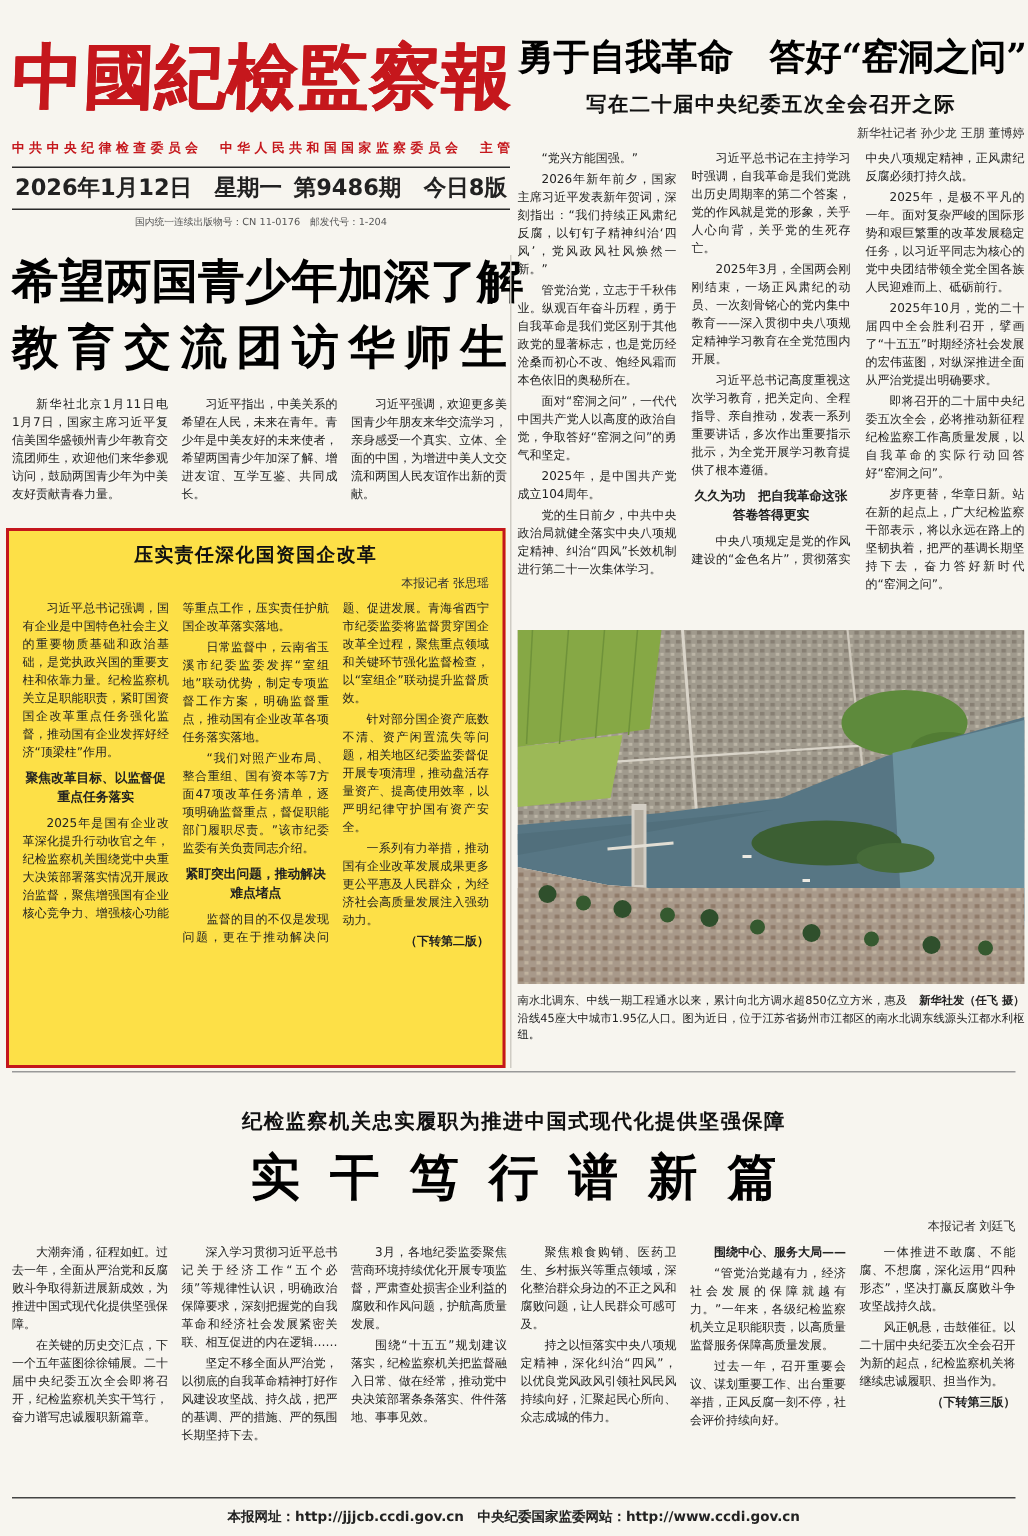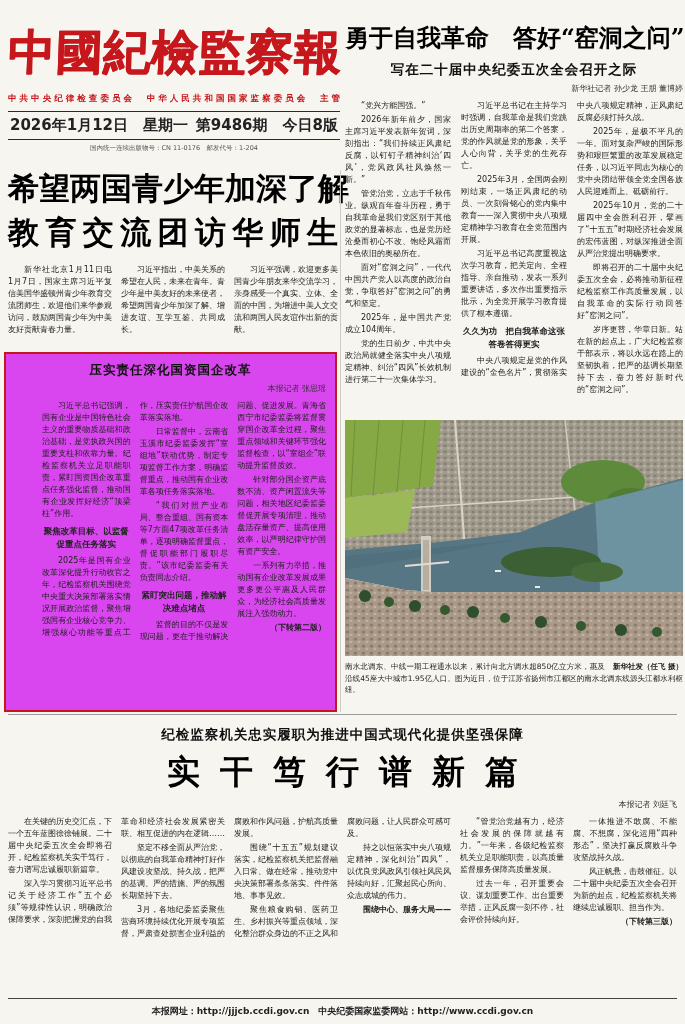--- a/index.html
+++ b/index.html
@@ -87,44 +87,44 @@
   }
   .art-exchange .cols {
     margin-top:10px; height:80px; overflow:hidden;
     column-count:3; column-gap:9px; column-fill:balance;
   }
 
   
   .red-box {
     left:4px; top:352px; width:333px; height:360px;
     border:2.5px solid #c4161c;
-    background:#d946ef;
+    background:#fde047;
     padding:8px 9px 6px;
   }
   .red-box .kicker { font-size:12.5px; letter-spacing:1px; }
   .red-box .headline {
     margin-top:5px;
     font-family:"DejaVu Serif", serif;
     font-weight:bold; font-size:21.5px;
     text-align:justify; text-align-last:justify; white-space:nowrap;
     color:#000;
   }
   .red-box .cols {
     margin-top:4px; height:262px; overflow:hidden;
-    column-count:3; column-gap:9px; column-fill:balance;margin-left:27px;
+    column-count:3; column-gap:9px; column-fill:balance;
   }
 
   
   .photo-block { left:345px; top:420px; width:338px; }
   .photo-frame { width:338px; height:236px; display:block; }
   .caption { margin-top:5px; font-size:7.5px; line-height:1.55; text-align:justify; color:#222; }
   .caption .credit { float:right; font-weight:bold; margin-left:8px; }
 
   
-  .art-shigan { left:8px; top:714px; width:669px; border-top:1px solid #999; padding-top:11px; }
+  .art-shigan { left:8px; top:714px; width:669px; border-top:1px solid #999; padding-top:24px; }
   .art-shigan .kicker { font-size:13.5px; letter-spacing:1px; }
   .art-shigan .headline {
     margin-top:6px;
     font-family:"DejaVu Serif", serif;
     font-weight:bold; font-size:33px;
     text-align:center; letter-spacing:20px; text-indent:20px;
     color:#000;
   }
   .art-shigan .cols {
     margin-top:6px; height:182px; overflow:hidden;
@@ -271,20 +271,21 @@
     <span class="credit">新华社发（任飞 摄）</span>
     <span>南水北调东、中线一期工程通水以来，累计向北方调水超850亿立方米，惠及沿线45座大中城市1.95亿人口。图为近日，位于江苏省扬州市江都区的南水北调东线源头江都水利枢纽。</span>
   </p>
 </div>
 
 <div class="abs art-shigan">
   <div class="kicker">纪检监察机关忠实履职为推进中国式现代化提供坚强保障</div>
   <div class="headline">实干笃行谱新篇</div>
   <div class="byline">本报记者 刘廷飞</div>
   <div class="cols bodycols">
+    <p>大潮奔涌，征程如虹。过去一年，全面从严治党和反腐败斗争取得新进展新成效，为推进中国式现代化提供坚强保障。</p>
     <p>在关键的历史交汇点，下一个五年蓝图徐徐铺展。二十届中央纪委五次全会即将召开，纪检监察机关实干笃行，奋力谱写忠诚履职新篇章。</p>
     <p>深入学习贯彻习近平总书记关于经济工作“五个必须”等规律性认识，明确政治保障要求，深刻把握党的自我革命和经济社会发展紧密关联、相互促进的内在逻辑……</p>
     <p>坚定不移全面从严治党，以彻底的自我革命精神打好作风建设攻坚战、持久战，把严的基调、严的措施、严的氛围长期坚持下去。</p>
     <p>3月，各地纪委监委聚焦营商环境持续优化开展专项监督，严肃查处损害企业利益的腐败和作风问题，护航高质量发展。</p>
     <p>围绕“十五五”规划建议落实，纪检监察机关把监督融入日常、做在经常，推动党中央决策部署条条落实、件件落地、事事见效。</p>
     <p>聚焦粮食购销、医药卫生、乡村振兴等重点领域，深化整治群众身边的不正之风和腐败问题，让人民群众可感可及。</p>
     <p>持之以恒落实中央八项规定精神，深化纠治“四风”，以优良党风政风引领社风民风持续向好，汇聚起民心所向、众志成城的伟力。</p>
     <p class="bold-lead">围绕中心、服务大局——</p>
     <p>“管党治党越有力，经济社会发展的保障就越有力。”一年来，各级纪检监察机关立足职能职责，以高质量监督服务保障高质量发展。</p>
     <p>过去一年，召开重要会议、谋划重要工作、出台重要举措，正风反腐一刻不停，社会评价持续向好。</p>

